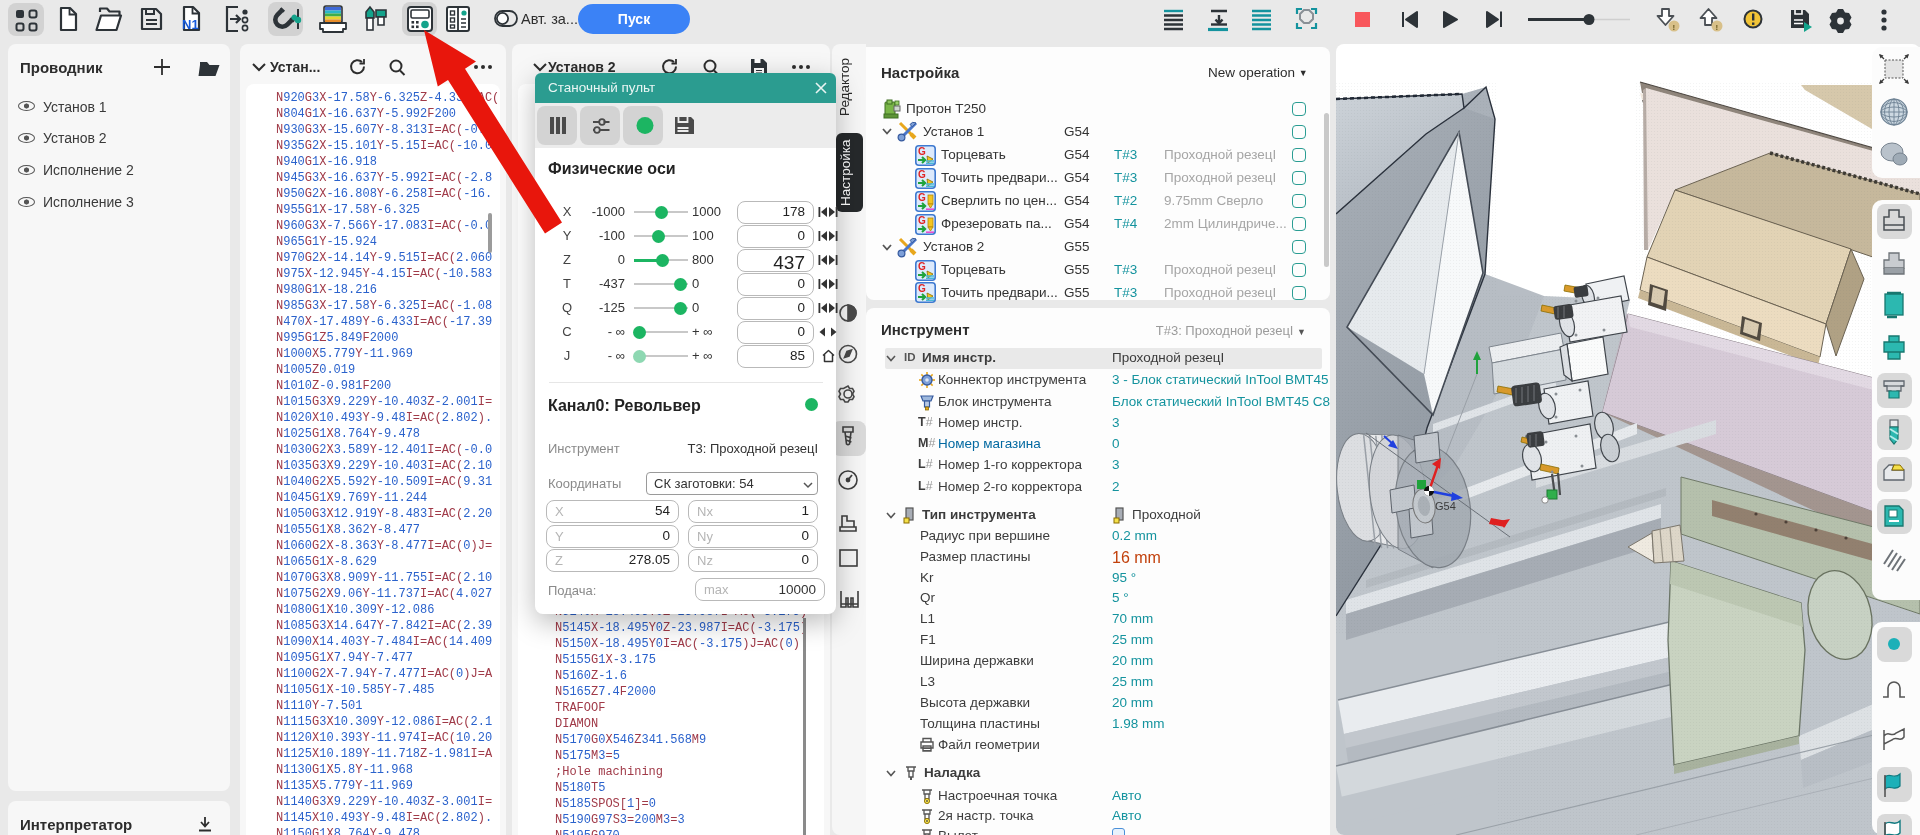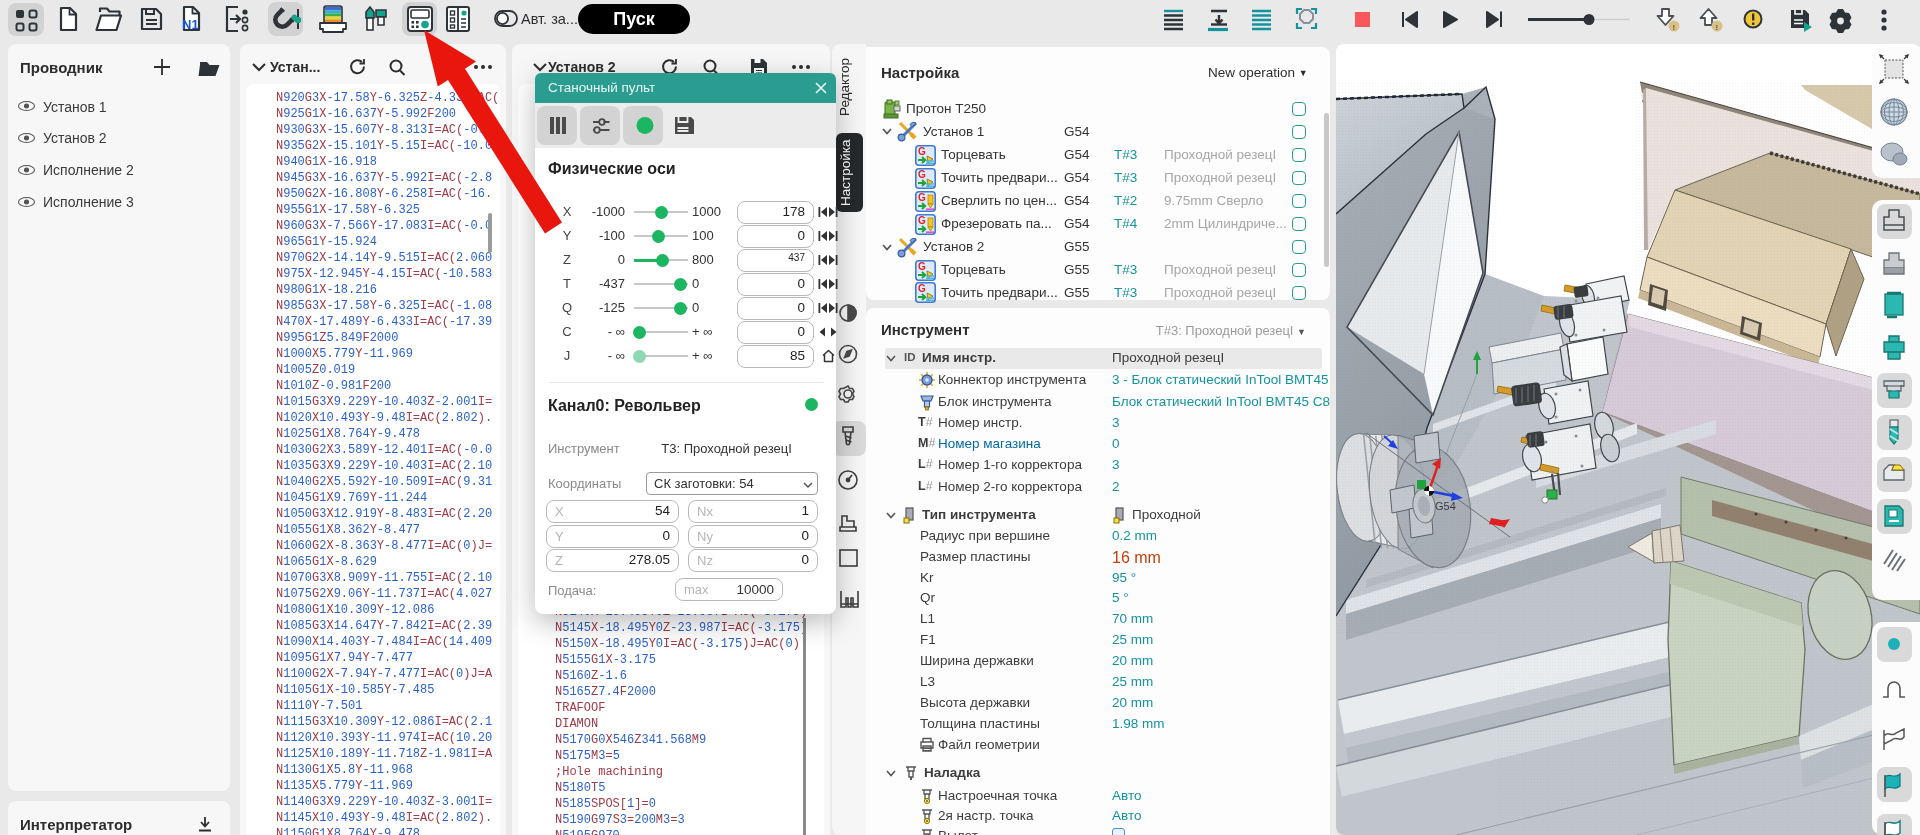--- a/index.html
+++ b/index.html
@@ -128,21 +128,21 @@
       <rect x="1752" y="22.5" width="2.4" height="2.4" fill="#2d3338"></rect>
  <path d="M1791 10 h14 l4 4 v14 h-18 z" fill="#2d3338"></path>
  <path d="M1795 10 v4 h7 v-4 M1794 20 h9 M1794 23.5 h9" stroke="#fff" stroke-width="1.6" fill="none"></path>
  <path d="M1804 22 l8 5 -8 5 z" fill="#12a38b"></path>
  <path d="M1836 12.5 l2 -3.5 h5 l2 3.5 4 0.5 2.5 4.5 -2 3.5 2 3.5 -2.5 4.5 -4 0.5 -2 3.5 h-5 l-2 -3.5 -4 -0.5 -2.5 -4.5 2 -3.5 -2 -3.5 2.5 -4.5 z" fill="#2d3338"></path>
  <circle cx="1840.5" cy="21" r="3.4" fill="#e9e9e9"></circle>
  <circle cx="1884" cy="12" r="2.6" fill="#2d3338"></circle>
       <circle cx="1884" cy="20" r="2.6" fill="#2d3338"></circle>
       <circle cx="1884" cy="28" r="2.6" fill="#2d3338"></circle>
 </svg>
-<div class="abs" style="left:578px;top:4px;width:112px;height:30px;border-radius:15px;background:#000000;color:#fff;font-weight:bold;font-size:18px;text-align:center;line-height:30px">Пуск</div>
+<div class="abs" style="left:578px;top:4px;width:112px;height:30px;border-radius:15px;background:#3b82f6;color:#fff;font-weight:bold;font-size:14px;text-align:center;line-height:30px">Пуск</div>
 </div>
 
 <div class="panel" style="left:8px;top:44px;width:222px;height:747px">
  <div class="abs hdrtitle" style="left:12px;top:15px">Проводник</div>
  <svg class="abs" style="left:144px;top:13px" width="75" height="22" viewBox="0 0 75 22">
   <path d="M10 2 v16 M2 10 h16" stroke="#2d2d2d" stroke-width="1.8"></path>
   <path d="M48 8 v-3 h7 l2.5 3 h10 l-4 11 h-17 z" fill="#2d3338"></path>
  </svg>
 
  <div class="abs" style="left:10px;top:47.5px;font-size:14px;color:#3a3a3a;line-height:31.8px">
@@ -175,21 +175,21 @@
         <path d="M56 15.5 l4.5 4.5"></path>
       </g>
   <g fill="#2d2d2d">
         <circle cx="132" cy="12" r="2"></circle>
         <circle cx="139" cy="12" r="2"></circle>
         <circle cx="146" cy="12" r="2"></circle>
       </g>
  </svg>
  <div class="abs white" style="left:6px;top:40px;width:254px;height:751px;border-radius:8px 8px 0 0"></div>
  <pre class="gc" style="left:36px;top:46px"><i class="w">N</i><i class="n">920</i><i class="w">G</i><i class="n">3</i><i class="w">X</i><i class="n">-17.58</i><i class="w">Y</i><i class="n">-6.325</i><i class="w">Z</i><i class="n">-4.33</i><i class="w">I=AC(</i>
-<i class="w">N</i><i class="n">925</i><i class="w">G</i><i class="n">1</i><i class="w">X</i><i class="n">-16.637</i><i class="w">Y</i><i class="n">-5.992</i><i class="w">F</i><i class="n">200</i>
+<i class="w">N</i><i class="n">804</i><i class="w">G</i><i class="n">1</i><i class="w">X</i><i class="n">-16.637</i><i class="w">Y</i><i class="n">-5.992</i><i class="w">F</i><i class="n">200</i>
 <i class="w">N</i><i class="n">930</i><i class="w">G</i><i class="n">3</i><i class="w">X</i><i class="n">-15.607</i><i class="w">Y</i><i class="n">-8.313</i><i class="w">I=AC(</i><i class="n">-0.0</i>
 <i class="w">N</i><i class="n">935</i><i class="w">G</i><i class="n">2</i><i class="w">X</i><i class="n">-15.101</i><i class="w">Y</i><i class="n">-5.15</i><i class="w">I=AC(</i><i class="n">-10.0</i>
 <i class="w">N</i><i class="n">940</i><i class="w">G</i><i class="n">1</i><i class="w">X</i><i class="n">-16.918</i>
 <i class="w">N</i><i class="n">945</i><i class="w">G</i><i class="n">3</i><i class="w">X</i><i class="n">-16.637</i><i class="w">Y</i><i class="n">-5.992</i><i class="w">I=AC(</i><i class="n">-2.8</i>
 <i class="w">N</i><i class="n">950</i><i class="w">G</i><i class="n">2</i><i class="w">X</i><i class="n">-16.808</i><i class="w">Y</i><i class="n">-6.258</i><i class="w">I=AC(</i><i class="n">-16.</i>
 <i class="w">N</i><i class="n">955</i><i class="w">G</i><i class="n">1</i><i class="w">X</i><i class="n">-17.58</i><i class="w">Y</i><i class="n">-6.325</i>
 <i class="w">N</i><i class="n">960</i><i class="w">G</i><i class="n">3</i><i class="w">X</i><i class="n">-7.566</i><i class="w">Y</i><i class="n">-17.083</i><i class="w">I=AC(</i><i class="n">-0.0</i>
 <i class="w">N</i><i class="n">965</i><i class="w">G</i><i class="n">1</i><i class="w">Y</i><i class="n">-15.924</i>
 <i class="w">N</i><i class="n">970</i><i class="w">G</i><i class="n">2</i><i class="w">X</i><i class="n">-14.14</i><i class="w">Y</i><i class="n">-9.515</i><i class="w">I=AC(</i><i class="n">2.060</i>
 <i class="w">N</i><i class="n">975</i><i class="w">X</i><i class="n">-12.945</i><i class="w">Y</i><i class="n">-4.15</i><i class="w">I=AC(</i><i class="n">-10.583</i>
@@ -918,21 +918,21 @@
       <path d="M11 1 v10 l6 -5 z" fill="#333"></path>
       <rect x="17.7" y="1" width="1.8" height="10" fill="#333"></rect>
     </svg>
 <div class="abs" style="left:25px;top:179.0px;width:14px;font-size:13px;color:#444;text-align:center">Z</div>
 <div class="abs" style="left:35px;top:179.0px;width:55px;font-size:13px;color:#333;text-align:right">0</div>
 <div class="abs" style="left:99px;top:186.0px;width:54px;height:2px;background:#c8c8c8"></div>
 <div class="abs" style="left:99px;top:185.5px;width:28px;height:3px;background:#1cb562"></div>
 <div class="abs" style="left:120.5px;top:180.5px;width:13px;height:13px;border-radius:50%;background:#1cb562"></div>
 <div class="abs" style="left:157px;top:179.0px;font-size:13px;color:#333;white-space:nowrap">800</div>
 <div class="abs inpt" style="left:202px;top:175.5px;width:77px">
-      <span class="abs" style="right:8px;top:2px;color:#222;font-size:10px">437</span>
+      <span class="abs" style="right:8px;top:2px;color:#222;font-size:19px">437</span>
     </div>
 <svg class="abs" style="left:283px;top:181.0px" width="20" height="12" viewBox="0 0 20 12">
       <rect x="0.5" y="1" width="1.8" height="10" fill="#333"></rect>
       <path d="M9 1 v10 l-6 -5 z" fill="#333"></path>
       <path d="M11 1 v10 l6 -5 z" fill="#333"></path>
       <rect x="17.7" y="1" width="1.8" height="10" fill="#333"></rect>
     </svg>
 <div class="abs" style="left:25px;top:203.0px;width:14px;font-size:13px;color:#444;text-align:center">T</div>
 <div class="abs" style="left:35px;top:203.0px;width:55px;font-size:13px;color:#333;text-align:right">-437</div>
 <div class="abs" style="left:99px;top:210.0px;width:54px;height:2px;background:#c8c8c8"></div>
@@ -981,21 +981,21 @@
 <div class="abs inpt" style="left:202px;top:271.5px;width:77px">
       <span class="abs" style="right:8px;top:2px;color:#222;font-size:13.5px">85</span>
     </div>
 <svg class="abs" style="left:286px;top:276.0px" width="15" height="14" viewBox="0 0 15 14">
       <path d="M2 6.5 L7.5 1.5 L13 6.5 M3.5 5.5 v7 h8 v-7" fill="none" stroke="#333" stroke-width="1.5" stroke-linejoin="round"></path>
     </svg>
  <div class="abs" style="left:14px;top:309px;width:274px;height:1px;background:#e6e6e6"></div>
  <div class="abs" style="left:13px;top:324px;font-weight:bold;font-size:16px;color:#222">Канал0: Револьвер</div>
  <div class="abs" style="left:270px;top:325px;width:13px;height:13px;border-radius:50%;background:#1cb562"></div>
  <div class="abs" style="left:13px;top:368px;font-size:13px;color:#8a8a8a">Инструмент</div>
- <div class="abs" style="left:100px;top:368px;width:183px;font-size:13px;color:#333;text-align:center;white-space:nowrap">Т3: Проходной резецІ</div>
+ <div class="abs" style="left:100px;top:368px;width:183px;font-size:13px;color:#333;text-align:right;white-space:nowrap">Т3: Проходной резецІ</div>
  <div class="abs" style="left:13px;top:403px;font-size:13px;color:#8a8a8a">Координаты</div>
  <div class="abs" style="left:111px;top:399px;width:172px;height:23px;border:1px solid #9a9a9a;border-radius:4px;background:#fff">
   <div class="abs" style="left:7px;top:3px;font-size:13px;color:#333">СК заготовки: 54</div>
   <svg class="abs" style="left:155px;top:6px" width="12" height="12" viewBox="0 0 12 12">
         <path d="M2 4 l4 4 4 -4" fill="none" stroke="#555" stroke-width="1.5"></path>
       </svg>
  </div>
  <div class="abs inpt" style="left:11px;top:427px;width:133px">
       <span class="abs" style="left:8px;top:3px;color:#b5b5b5;font-size:13px">X</span>
       <span class="abs" style="right:8px;top:2px;color:#222;font-size:13.5px">54</span>
@@ -1014,21 +1014,21 @@
     </div>
 <div class="abs inpt" style="left:11px;top:476px;width:133px">
       <span class="abs" style="left:8px;top:3px;color:#b5b5b5;font-size:13px">Z</span>
       <span class="abs" style="right:8px;top:2px;color:#222;font-size:13.5px">278.05</span>
     </div>
 <div class="abs inpt" style="left:153px;top:476px;width:130px">
       <span class="abs" style="left:8px;top:3px;color:#b5b5b5;font-size:13px">Nz</span>
       <span class="abs" style="right:8px;top:2px;color:#222;font-size:13.5px">0</span>
     </div>
  <div class="abs" style="left:13px;top:510px;font-size:13px;color:#8a8a8a">Подача:</div>
- <div class="abs inpt" style="left:140px;top:505px;width:108px">
+ <div class="abs inpt" style="left:160px;top:505px;width:130px">
    <span class="abs" style="left:8px;top:3px;color:#b5b5b5;font-size:13px">max</span>
    <span class="abs" style="right:8px;top:3px;color:#333;font-size:13.5px">10000</span>
  </div>
 </div>
 
 <svg class="abs" style="left:400px;top:20px;z-index:60" width="180" height="225" viewBox="0 0 180 225">
  <polygon points="24,10 76,41.5 65,48.7 162,202.5 145,213.5 48,60 37.8,66.6" fill="#e8160c"></polygon>
 </svg>
 
 </body></html>

